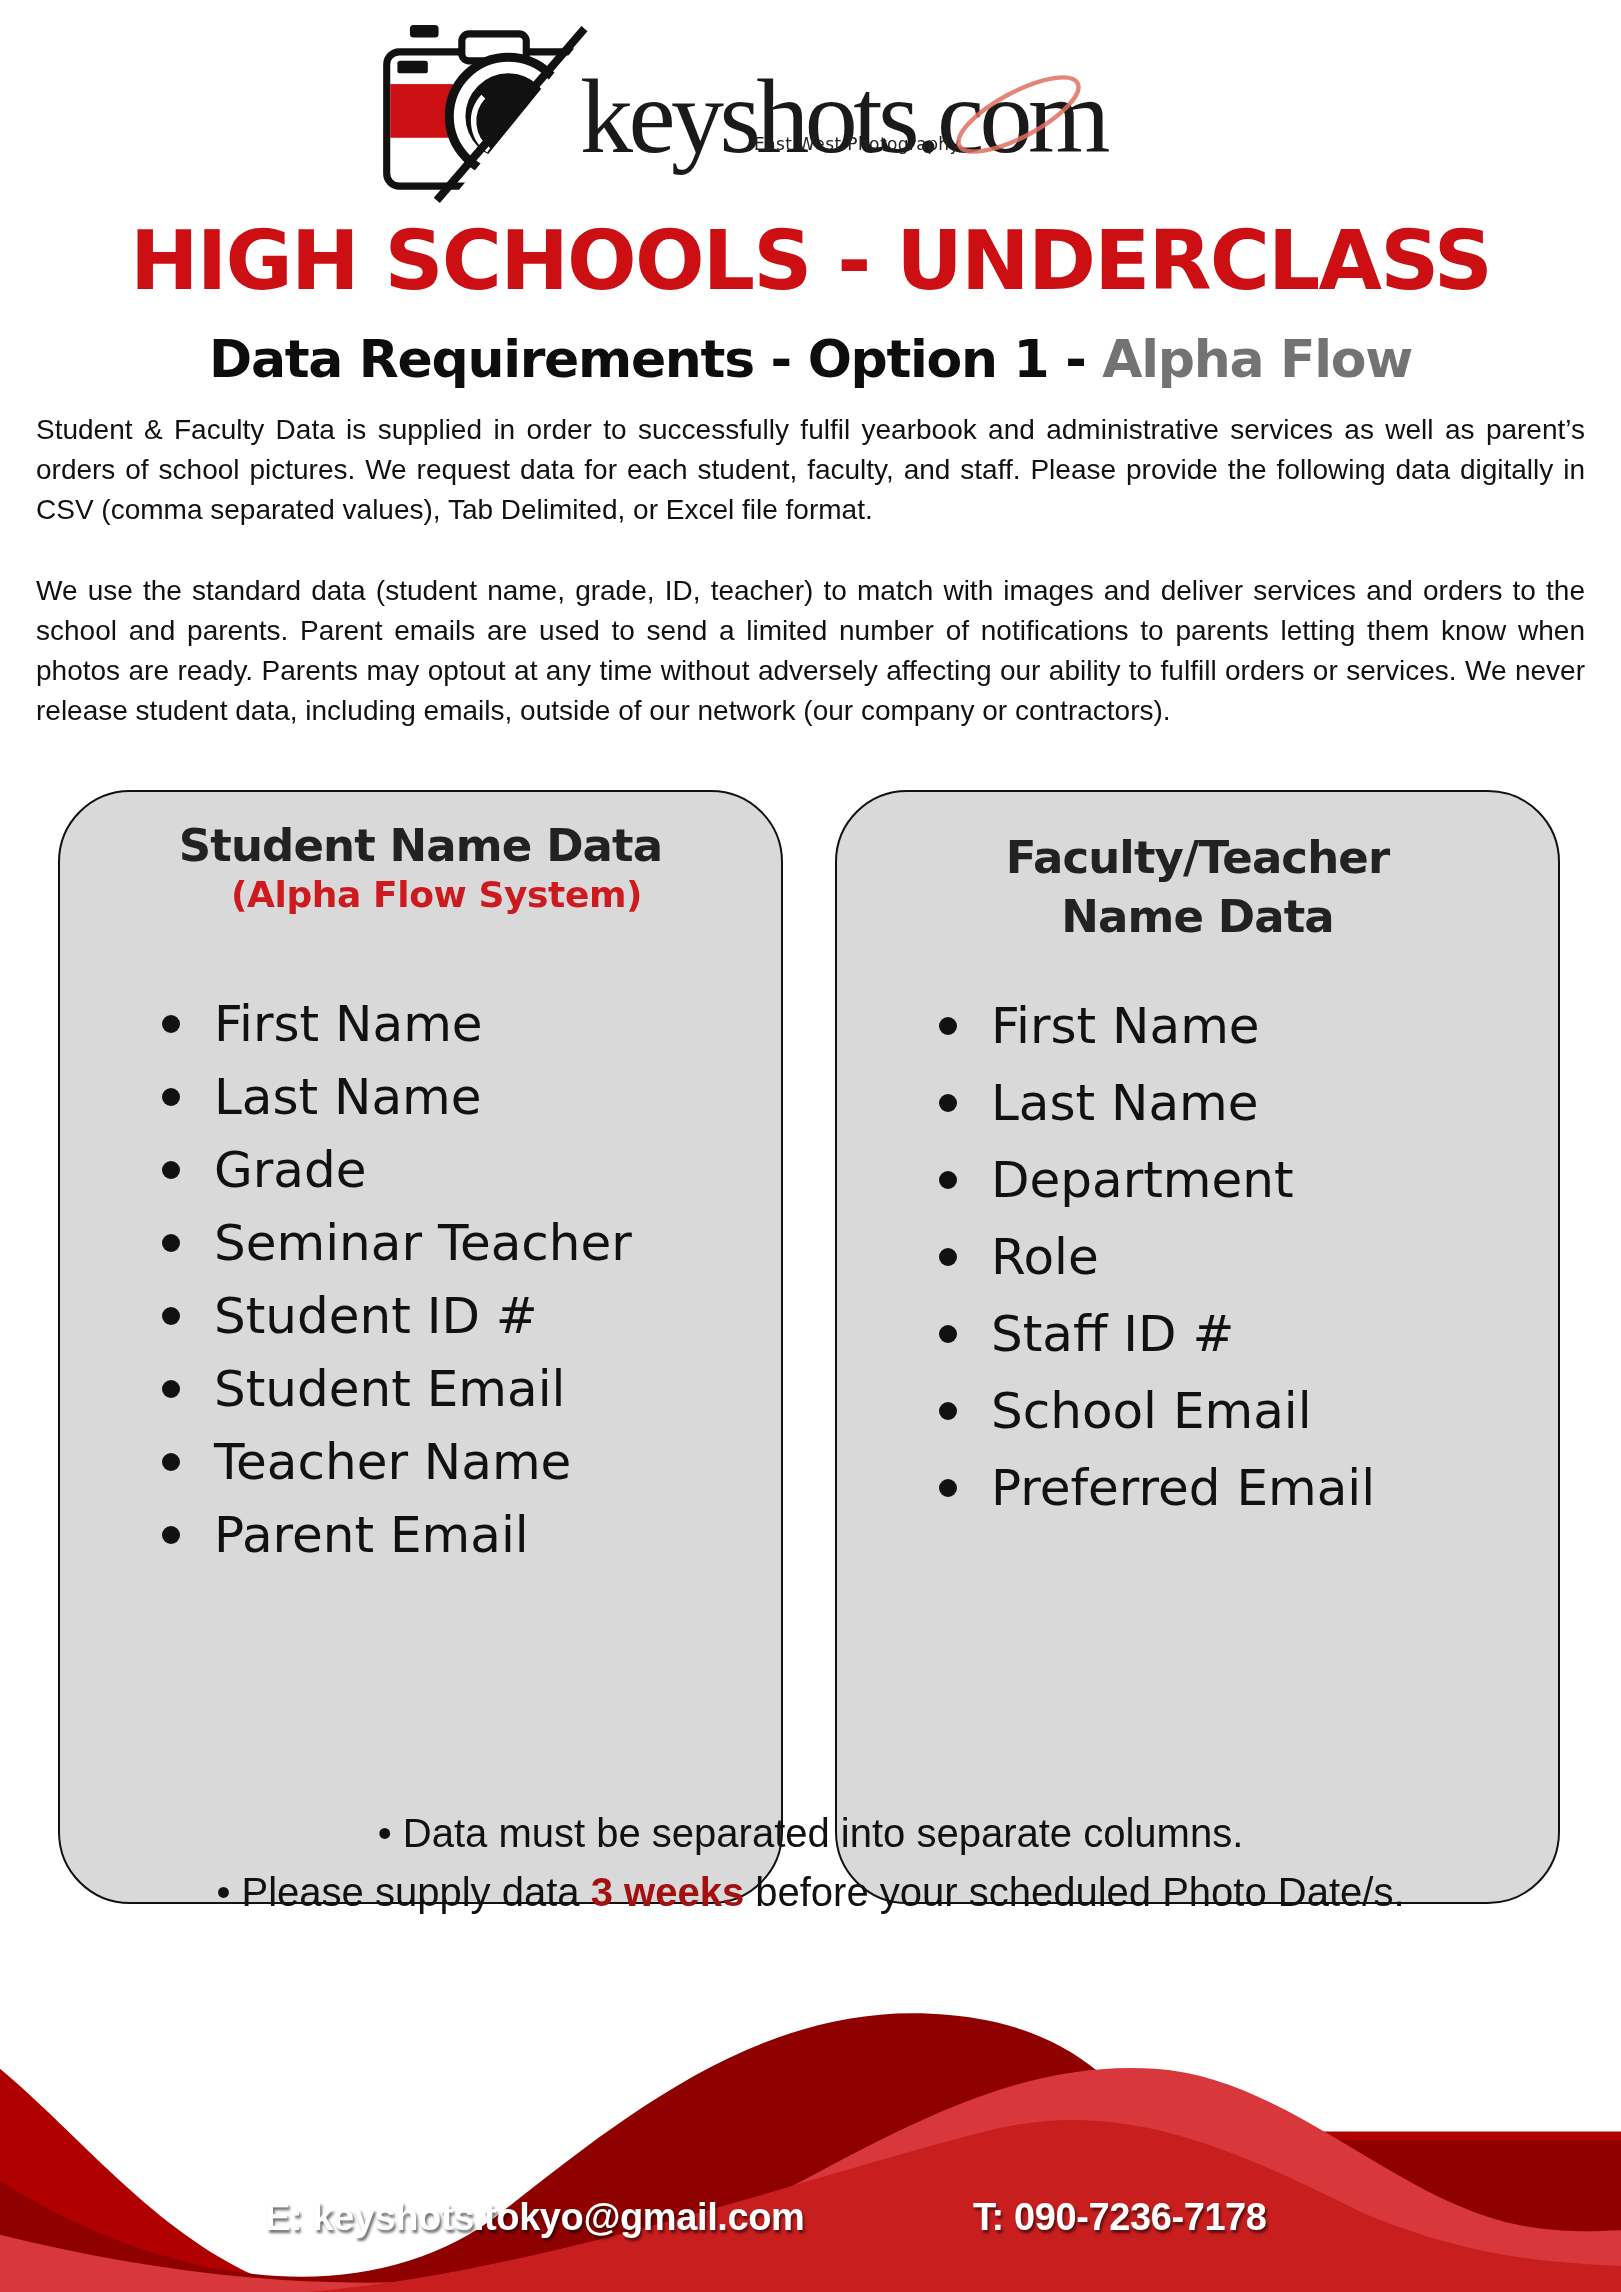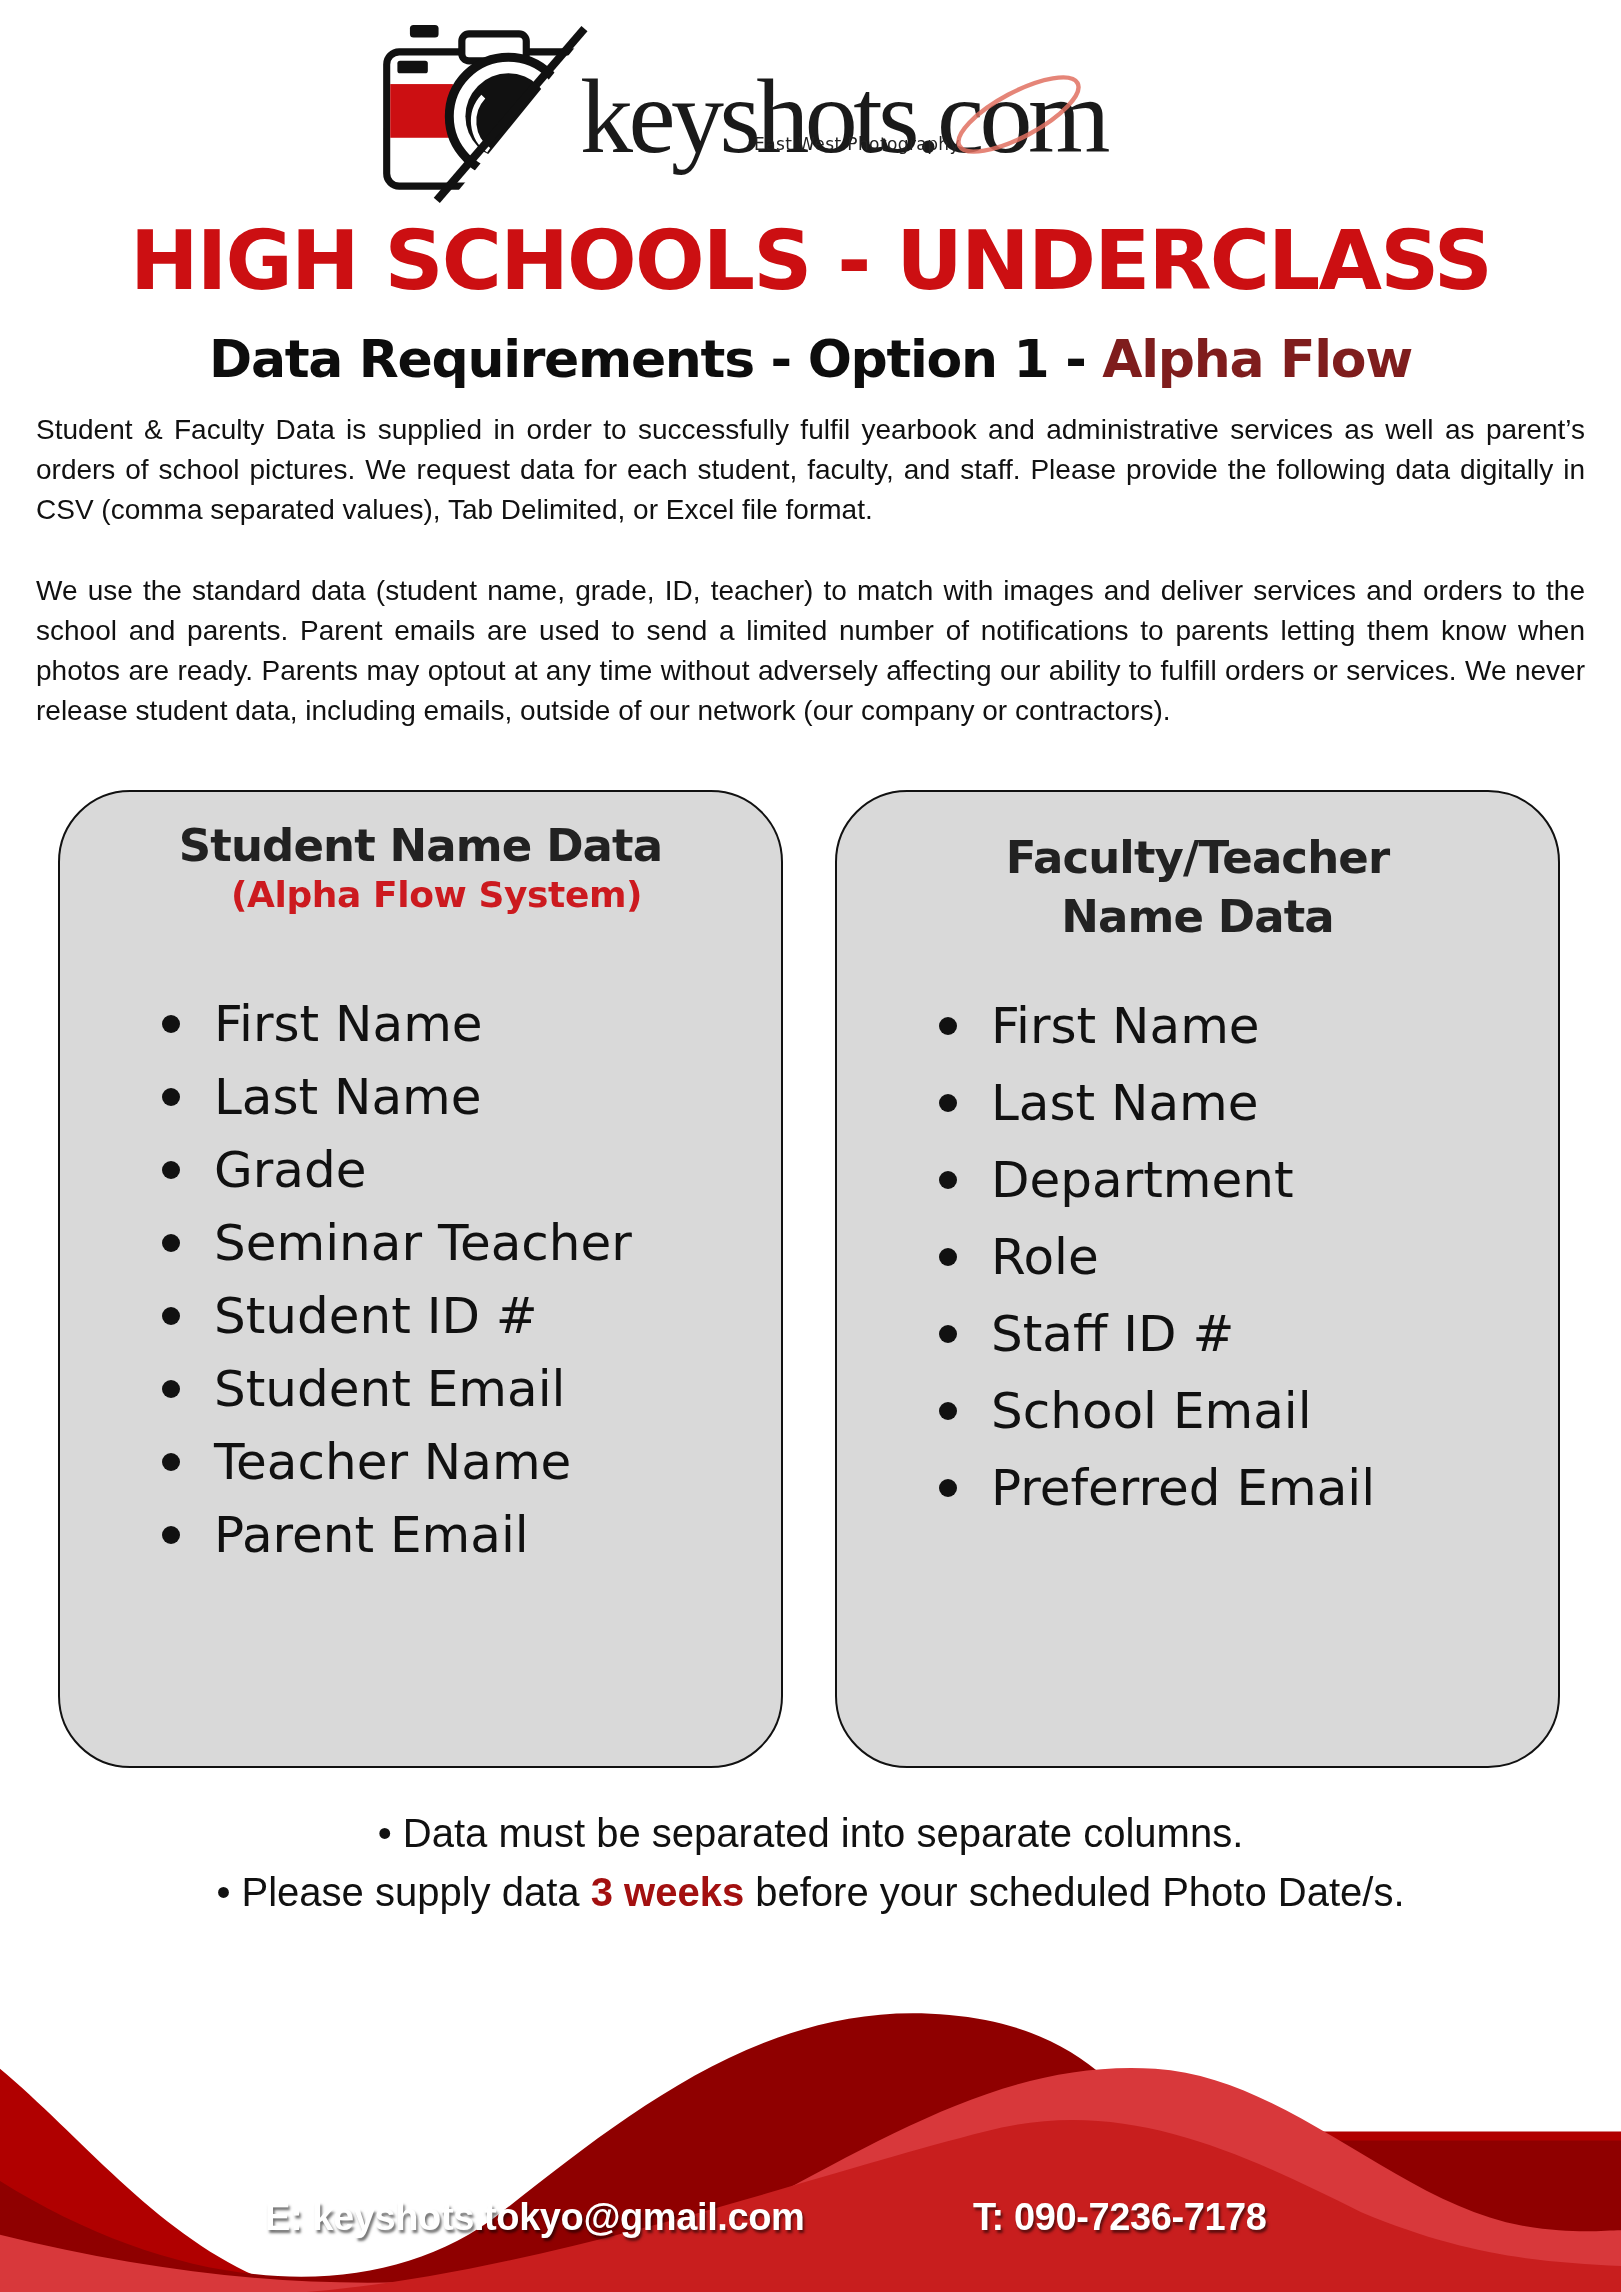--- a/index.html
+++ b/index.html
@@ -21,29 +21,29 @@
   .title {
     position:absolute; left:0; width:1621px; top:220px; text-align:center;
     font-family:"DejaVu Sans", sans-serif; font-weight:bold; font-size:82px;
     color:#cc0f12; letter-spacing:-1.8px; line-height:1;
   }
   .subtitle {
     position:absolute; left:0; width:1621px; top:333px; text-align:center;
     font-family:"DejaVu Sans", sans-serif; font-weight:bold; font-size:52px;
     color:#0d0d0d; letter-spacing:-1.3px; line-height:1;
   }
-  .subtitle .muted { color:#7f1d1d;text-align:center; }
+  .subtitle .muted { color:#737373;text-align:center; }
   .intro {
     position:absolute; left:36px; width:1549px; top:410px;
     font-family:Liberation Sans, sans-serif; font-size:28px; line-height:40px;
     color:#111; text-align:justify;
   }
   .intro p { margin:0 0 41px 0; }
   .card {
-    position:absolute; top:790px; height:978px; width:725px;
+    position:absolute; top:790px; height:1114px; width:725px;
     background:#d9d9d9; border:2.2px solid #111; border-radius:72px; box-sizing:border-box;
   }
   .card.left { left:58px; }
   .card.right { left:835px; }
   .card h2 {
     margin:0; text-align:center; font-family:"DejaVu Sans", sans-serif;
     font-weight:bold; font-size:45px; color:#222; letter-spacing:-0.9px; line-height:54px;
   }
   .card .sub {
     text-align:center; font-family:"DejaVu Sans", sans-serif; font-weight:bold;

